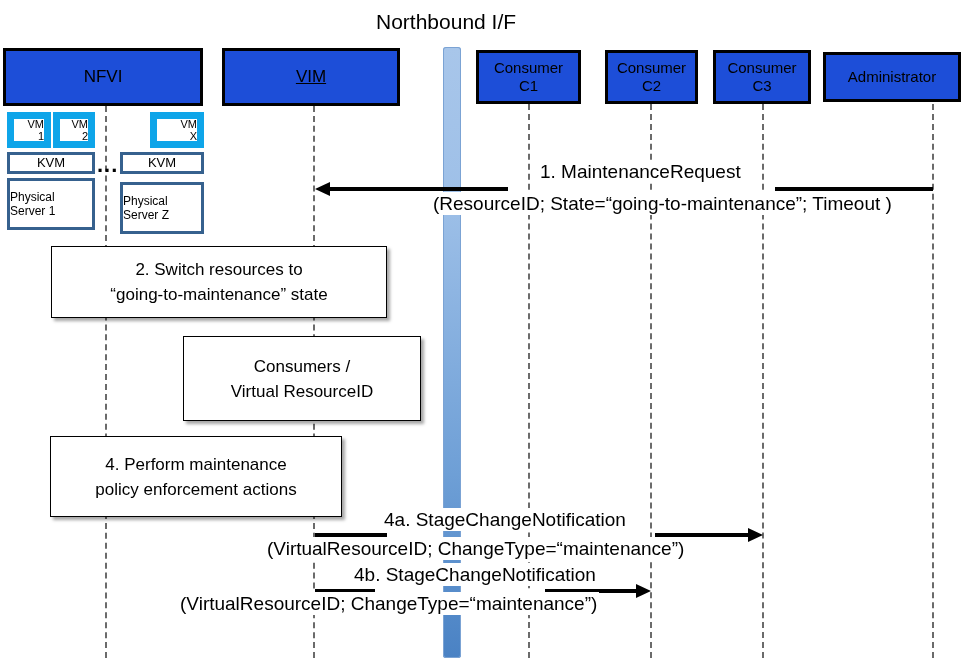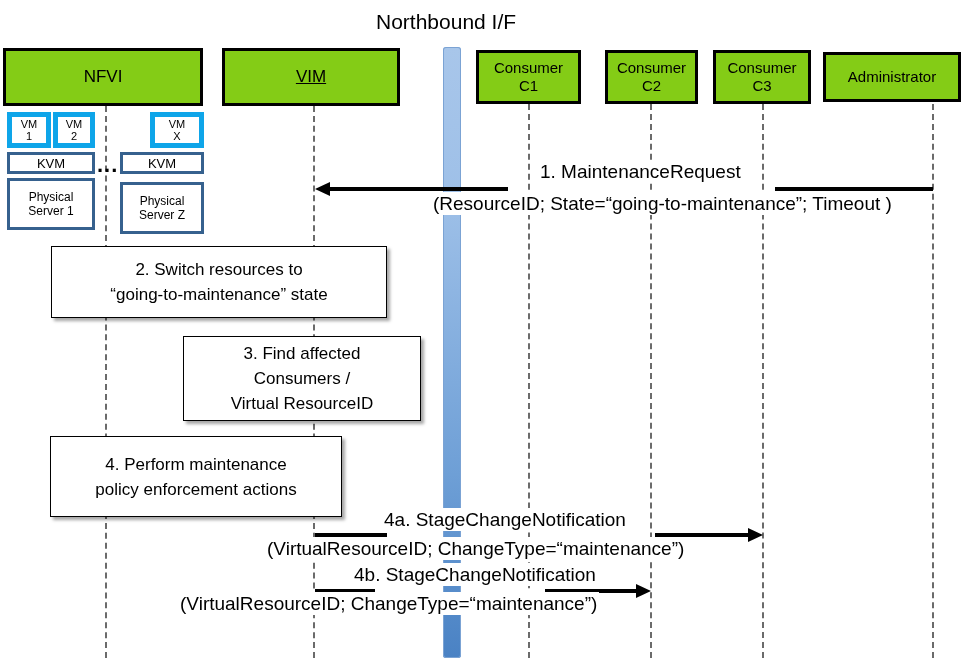--- a/index.html
+++ b/index.html
@@ -4,39 +4,39 @@
 <style>
   html,body{margin:0;padding:0;background:#fff;}
   body{width:965px;height:658px;position:relative;overflow:hidden;
        font-family:"Liberation Sans","DejaVu Sans",sans-serif;color:#000;}
   #stage{position:absolute;left:0;top:0;width:965px;height:658px;}
 
   
   .title{position:absolute;font-size:21px;line-height:24px;white-space:nowrap;}
 
   
-  .pbox{position:absolute;box-sizing:border-box;background:#84cc16;border:3px solid #000;
+  .pbox{position:absolute;box-sizing:border-box;background:#1d4ed8;border:3px solid #000;
         display:flex;align-items:center;justify-content:center;text-align:center;
         font-size:17px;line-height:20px;}
   .pbox.small{font-size:15px;line-height:18px;}
 
   
   .lifeline{position:absolute;width:0;border-left:2px dashed #6b6b6b;}
 
   
   .nbbar{position:absolute;border-radius:3px;
          background:linear-gradient(to bottom,#a8c6ea 0%,#9ec0e8 25%,#6e9fd6 70%,#4a82c4 100%);
          box-shadow:0 0 0 1px #7ba3d4 inset;}
 
   
-  .vmbox{position:absolute;box-sizing:border-box;border:5px solid #0ea5e9;background:#fff;
-         display:flex;align-items:center;justify-content:center;text-align:center;
+  .vmbox{position:absolute;box-sizing:border-box;border:7px solid #0ea5e9;background:#fff;
+         display:flex;align-items:flex-end;justify-content:center;text-align:center;
          font-size:11px;line-height:12px;}
   .bluebox{position:absolute;box-sizing:border-box;border:3px solid #36618E;background:#fff;
-           display:flex;align-items:center;justify-content:center;text-align:center;
+           display:flex;align-items:flex-start;justify-content:center;text-align:center;
            font-size:13px;line-height:15px;}
   .bluebox.srv{font-size:12px;line-height:14px;}
   .ellipsis{position:absolute;font-size:22px;font-weight:bold;letter-spacing:1px;
             line-height:10px;color:#000;}
 
   
   .procbox{position:absolute;box-sizing:border-box;border:1px solid #000;background:#fff;
            display:flex;align-items:center;justify-content:center;text-align:center;
            font-size:17px;line-height:25px;
            box-shadow:3px 3px 3px rgba(0,0,0,.35);}
@@ -132,21 +132,20 @@
   <div class="ahead left" style="left:315px;top:182px;"></div>
   <div class="msg" style="left:538px;top:160px;">1.    MaintenanceRequest</div>
   <div class="msg" style="left:395px;top:192px;margin-left:36px;">(ResourceID; State=“going-to-maintenance”; Timeout )</div>
 
   <div class="procbox" style="left:51px;top:246px;width:336px;height:72px;flex-direction:column;">
     <span>2. Switch resources to</span>
     <span>“going-to-maintenance” state</span>
   </div>
 
   <div class="procbox" style="left:183px;top:336px;width:238px;height:85px;flex-direction:column;">
-    <span>3. Find affected</span>
     <span>Consumers /</span>
     <span>Virtual ResourceID</span>
   </div>
 
   <div class="procbox" style="left:50px;top:436px;width:292px;height:81px;flex-direction:column;">
     <span>4. Perform maintenance</span>
     <span>policy enforcement actions</span>
   </div>
 
   <div class="aline" style="left:315px;top:533px;width:72px;"></div>

